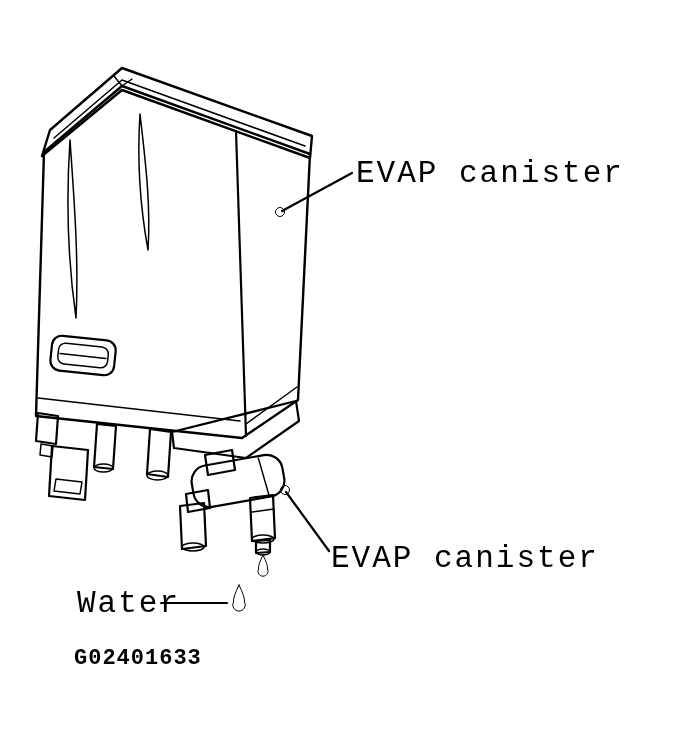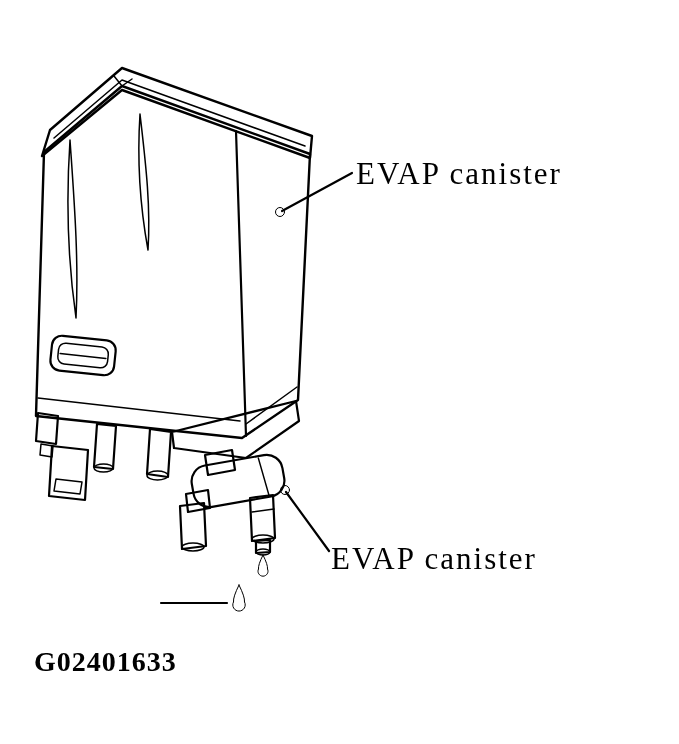--- a/index.html
+++ b/index.html
@@ -4,21 +4,21 @@
 <style>
   :root { --ink:#000000; --bg:#ffffff; }
   * { box-sizing: border-box; }
   html, body { margin:0; padding:0; background:var(--bg); }
   .stage {
     position: relative;
     width: 679px;
     height: 744px;
     background: var(--bg);
     overflow: hidden;
-    font-family: Liberation Serif, serif;
+    font-family: Liberation Mono, monospace;
     color: var(--ink);
   }
   svg.drawing { position:absolute; left:0; top:0; }
   
   .drawing path, .drawing rect, .drawing line, .drawing ellipse, .drawing circle, .drawing polyline {
     stroke: var(--ink);
     fill: none;
     stroke-linejoin: round;
     stroke-linecap: round;
   }
@@ -31,24 +31,25 @@
   .label {
     position: absolute;
     font-size: 31px;
     letter-spacing: 2px;
     white-space: nowrap;
     line-height: 1.0;
   }
   .label.two-line { line-height: 42px; }
   .figure-id {
     position: absolute;
-    font-size: 28px;
+    font-size: 22px;
     font-weight: bold;
     letter-spacing: 1px;
     white-space: nowrap;
+    margin-left: 40px;
   }
   .lbl-canister { left: 356px; top: 158px; }
   .lbl-valve    { left: 331px; top: 538px; }
   .lbl-water    { left: 77px;  top: 588px; }
   .lbl-figid    { left: 34px;  top: 646px; }
 </style>
 </head>
 <body>
 
 <div class="stage">
@@ -124,15 +125,16 @@
       <line class="s2" x1="161" y1="603" x2="227" y2="603"></line>
     </g>
   </svg>
 
   <div class="label lbl-canister">EVAP canister</div>
 
   <div class="label two-line lbl-valve">
     <div>EVAP canister</div>
   </div>
 
+  <div class="label lbl-water">Water</div>
 
   <div class="figure-id lbl-figid">G02401633</div>
 </div>
 
 </body></html>

